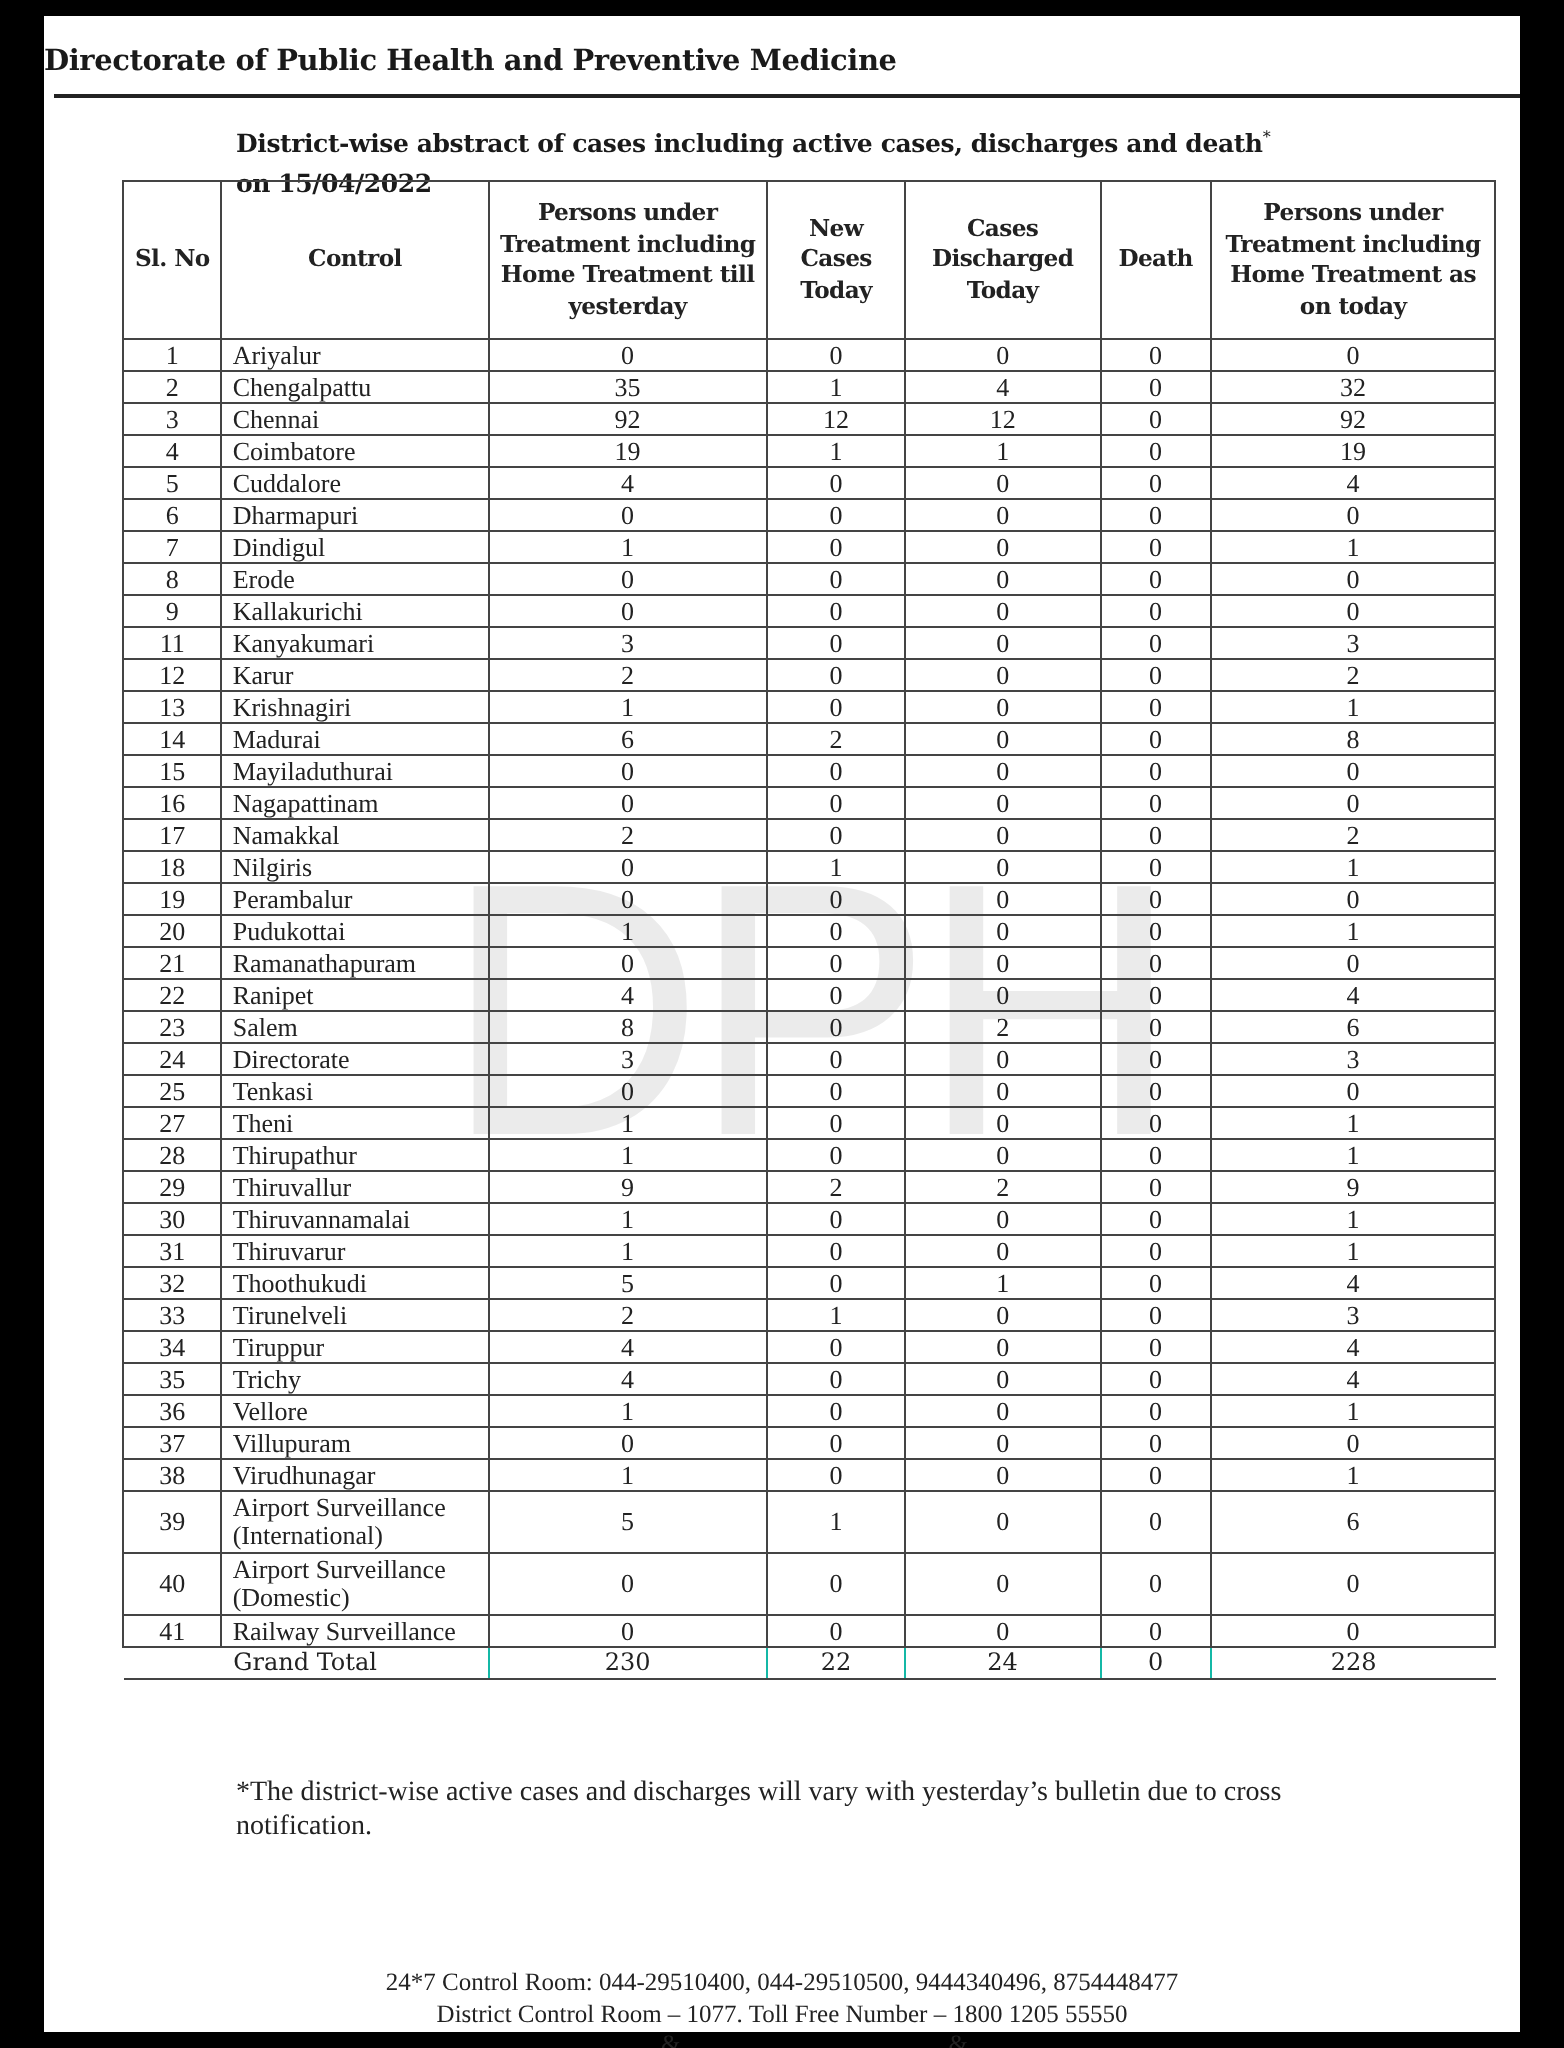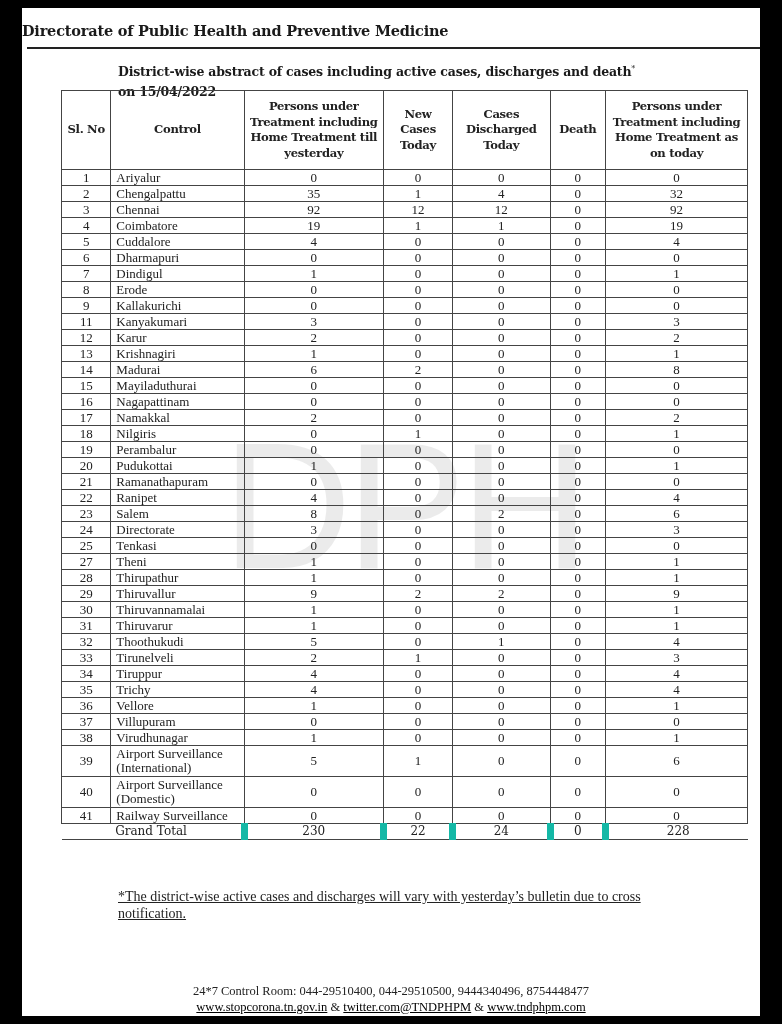--- a/index.html
+++ b/index.html
@@ -40,30 +40,30 @@
     line-height: 15.5px; text-align: center; vertical-align: middle; height: 78px;
     letter-spacing: -0.3px;
   }
   table.data td { height: 15px; text-align: center; }
   table.data td.dist { text-align: left; padding-left: 5px; }
   table.data tr.tall td { height: 30px; line-height: 14px; }
   table.data tr.total td {
     font-weight: normal; font-family: "DejaVu Serif", serif; font-size: 12px;
     border-left: none; border-right: none;
   }
-  table.data tr.total td.tcell { border-left: 7px solid #14b8a6; }
+  table.data tr.total td.tcell { border-left: 1px solid #14b8a6; }
   table.data tr.total td.first { border-left: none; }
   .watermark {
     position: absolute; left: 200px; top: 398px; width: 340px; height: 200px;
     font-family: "Liberation Sans", sans-serif; font-size: 180px; line-height: 200px;
     color: rgba(0,0,0,0.08); text-align: center; pointer-events: none; letter-spacing: -6px;
   }
   .footnote {
     position: absolute; left: 96px; top: 880px; width: 560px;
-    font-family: "Liberation Serif", serif; font-size: 14px; line-height: 17px; color: #222; text-decoration: underline;
+    font-family: "Liberation Serif", serif; font-size: 14px; line-height: 17px; color: #222;
   }
   .footer {
     position: absolute; left: 0; right: 0; top: 976px; text-align: center;
     font-family: "Liberation Serif", serif; font-size: 12.5px; line-height: 15.5px; color: #222;
   }
   .footer a { color: #000000; text-decoration: underline; text-align: center; }
 </style>
 </head>
 <body>
 
@@ -461,17 +461,18 @@
         <td class="tcell">0</td>
         <td class="tcell">228</td>
       </tr>
     </tfoot>
   </table>
 
   <div class="footnote">*The district-wise active cases and discharges will vary with yesterday’s bulletin due to cross notification.</div>
 
   <div class="footer">
     <div>24*7 Control Room: 044-29510400, 044-29510500, 9444340496, 8754448477</div>
+    <div>District Control Room – 1077. Toll Free Number – 1800 1205 55550</div>
     <div>
       <a>www.stopcorona.tn.gov.in</a><span> &amp; </span><a>twitter.com@TNDPHPM</a><span> &amp; </span><a>www.tndphpm.com</a>
     </div>
   </div>
 </div>
 
 </body></html>

